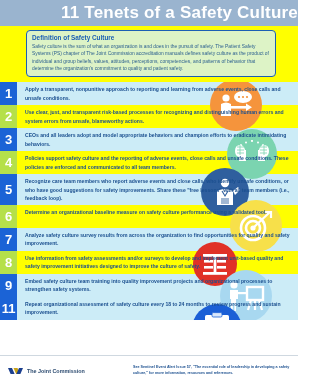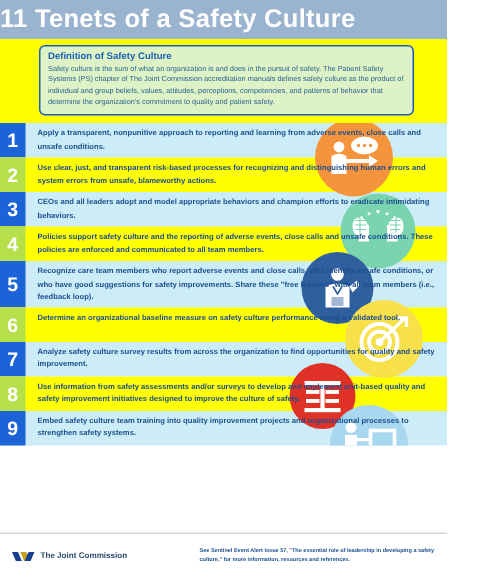--- a/index.html
+++ b/index.html
@@ -6,21 +6,21 @@
   body{
     width:298px;height:386px;overflow:hidden;
     font-family:"Liberation Sans",sans-serif;
     background:#ffffff;
   }
   #infographic{position:relative;width:298px;height:386px;background:#fff;}
 
   
   .header{
     height:26px;background:#9ab4cf;
-    display:flex;align-items:center;justify-content:flex-start;
+    display:flex;align-items:center;justify-content:flex-end;
   }
   .header-title{
     color:#ffffff;font-size:17px;font-weight:bold;
     letter-spacing:.2px;white-space:nowrap;
   }
 
   
   .def-band{
     background:#ffff00;padding:4px 0 5px 0;
   }
@@ -242,20 +242,24 @@
       <div class="row-text">Analyze safety culture survey results from across the organization to find opportunities for quality and safety improvement.</div>
     </div>
     <div class="row even">
       <div class="num">8</div>
       <div class="row-text">Use information from safety assessments and/or surveys to develop and implement unit-based quality and safety improvement initiatives designed to improve the culture of safety.</div>
     </div>
     <div class="row odd">
       <div class="num">9</div>
       <div class="row-text">Embed safety culture team training into quality improvement projects and organizational processes to strengthen safety systems.</div>
     </div>
+    <div class="row odd">
+      <div class="num">11</div>
+      <div class="row-text">Repeat organizational assessment of safety culture every 18 to 24 months to review progress and sustain improvement.</div>
+    </div>
   </div>
 
   <div class="footer">
     <div class="logo">
       <span class="logo-mark">
         <svg width="16" height="9" viewBox="0 0 16 9">
           <path d="M0 1 h4 l2.6 6 l-4 0 z" fill="#1b3f8f"></path>
           <path d="M5.5 1 h4 l2.6 6 l-4 0 z" fill="#c8a21a"></path>
           <path d="M11 1 h4 l-2.6 6 l-4 0 z" fill="#1b3f8f"></path>
         </svg>

